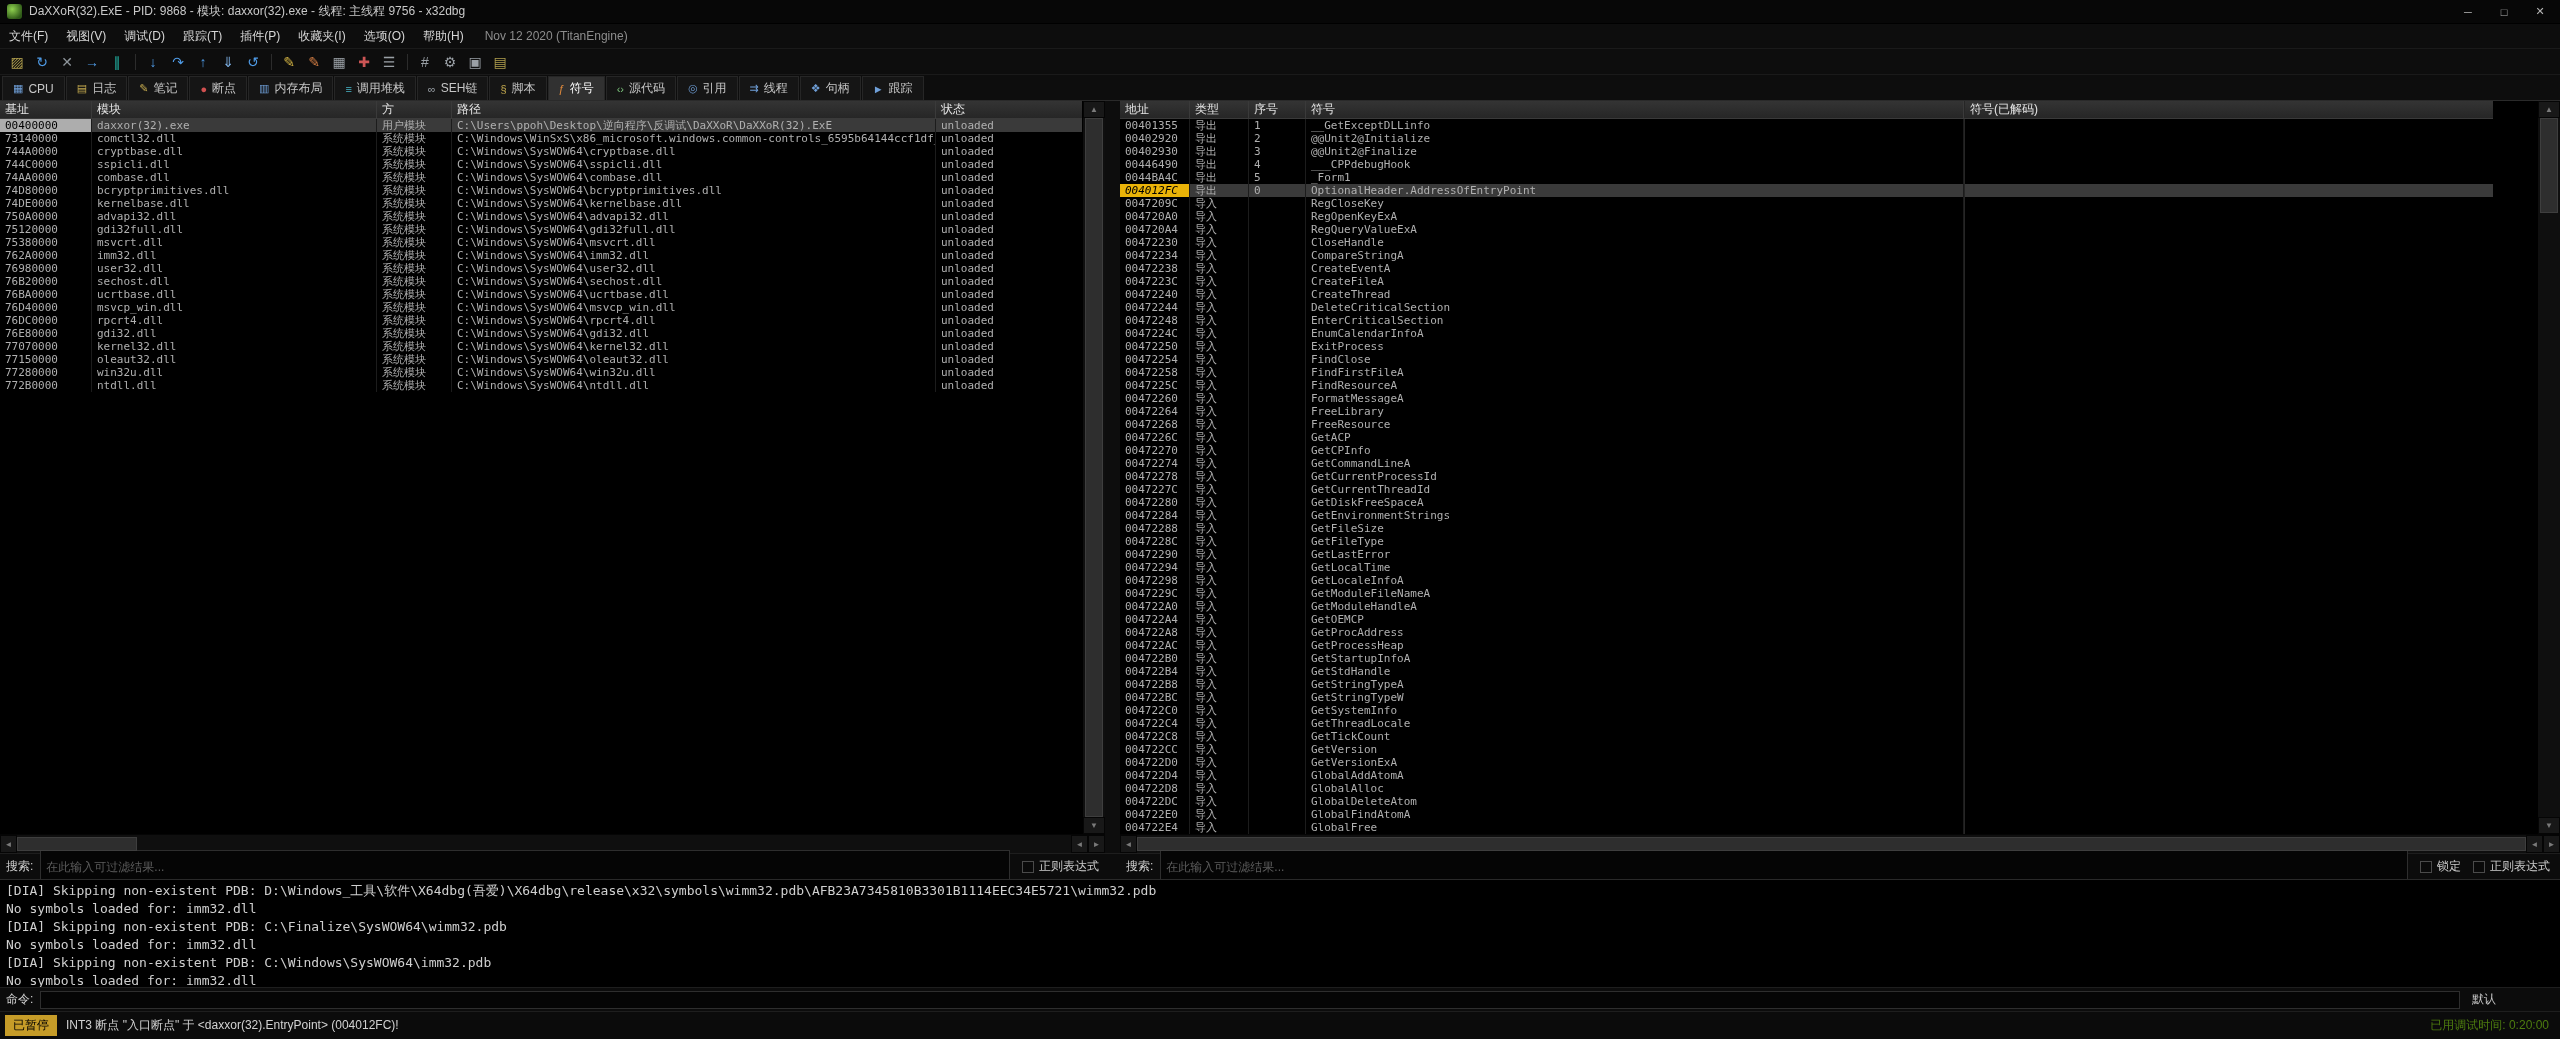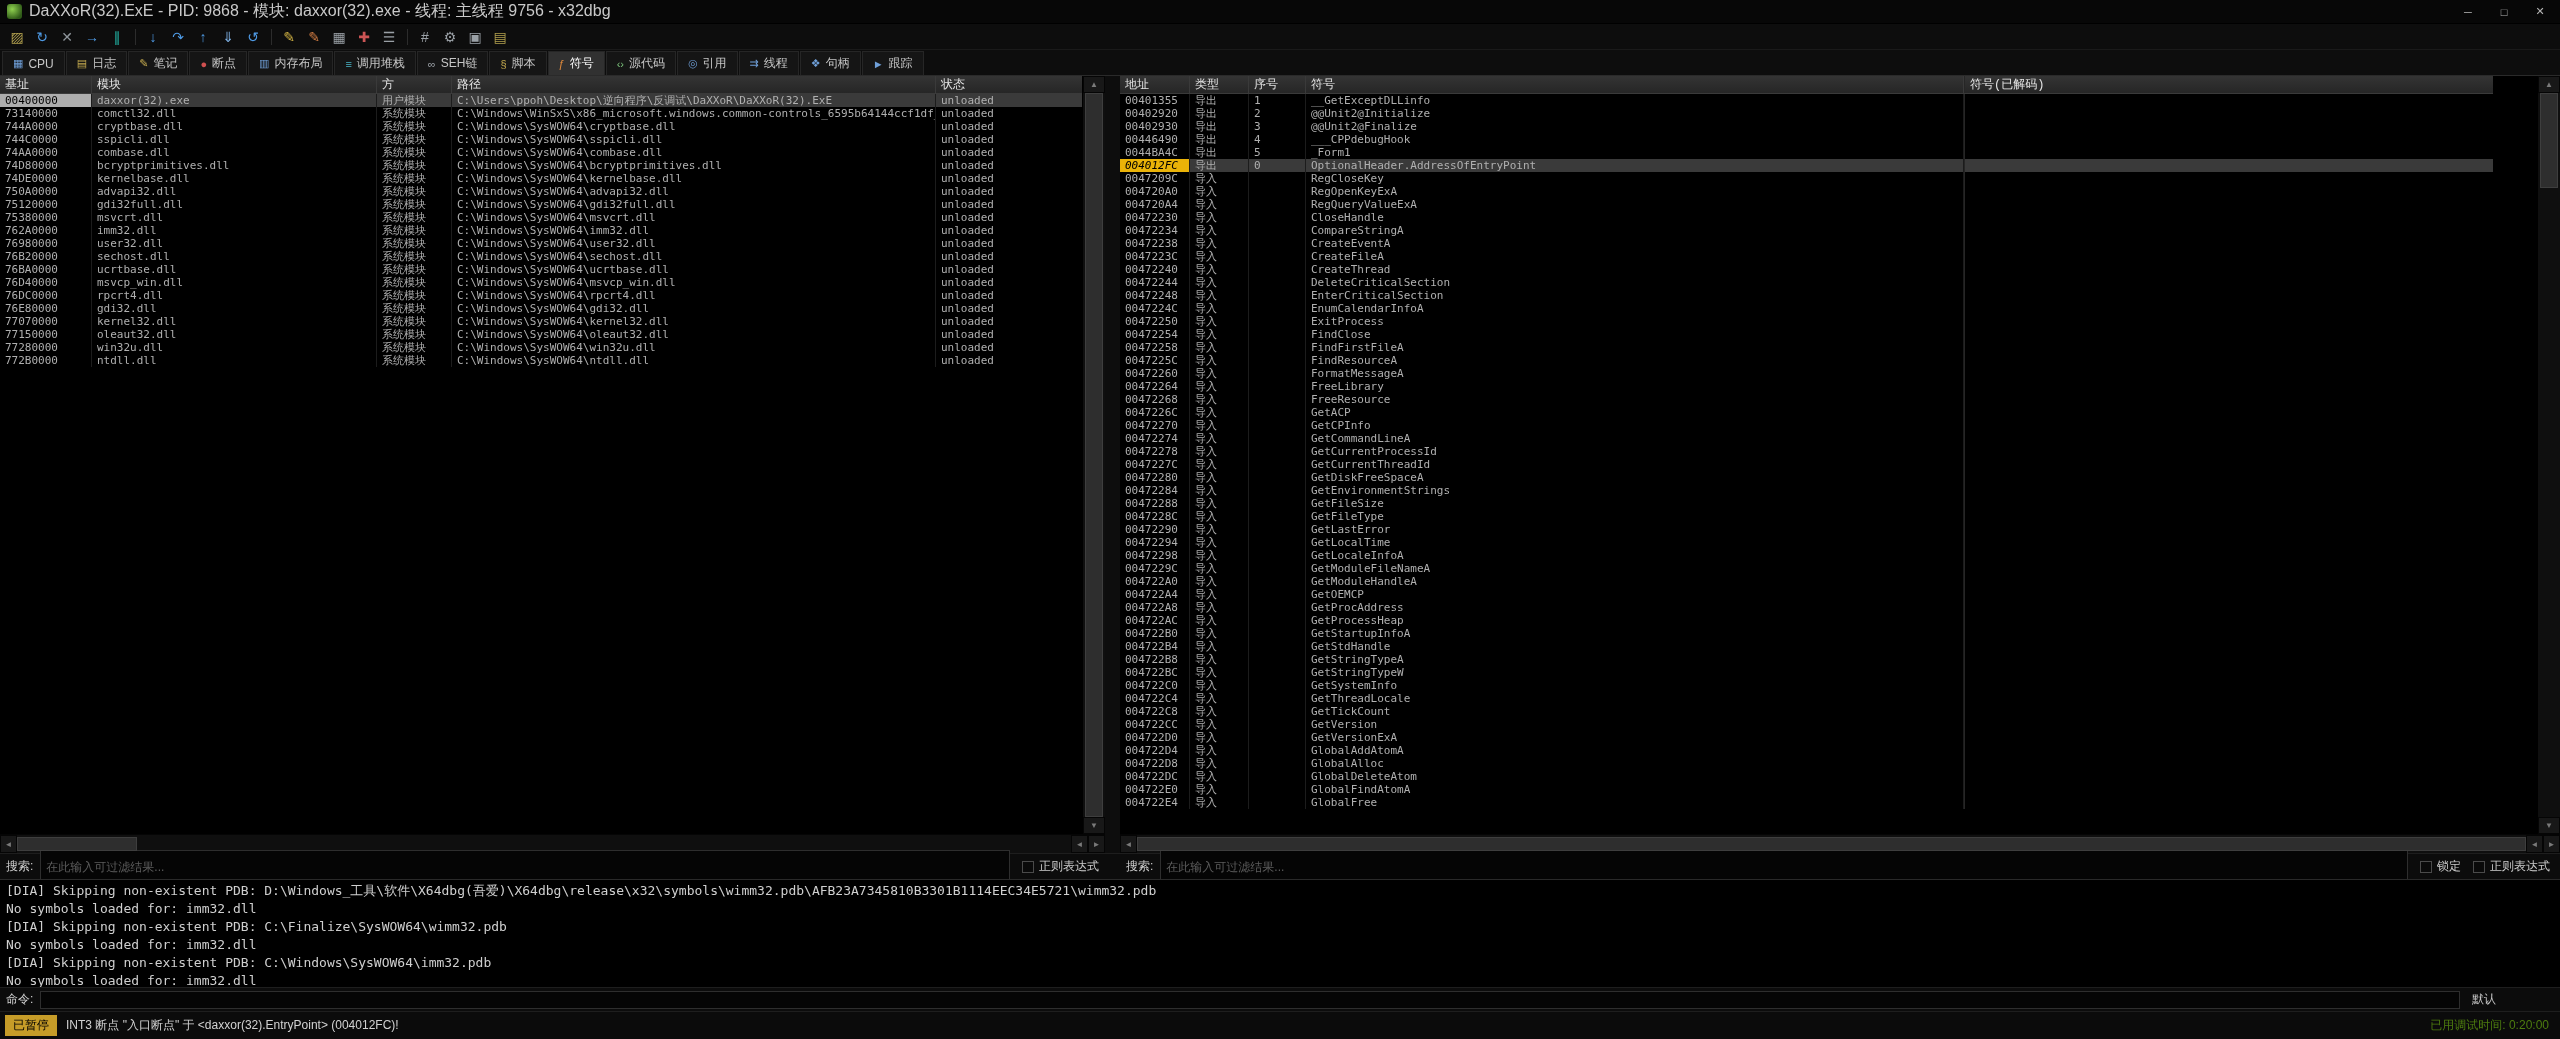--- a/index.html
+++ b/index.html
@@ -4,21 +4,21 @@
 <style>
   * { box-sizing: border-box; margin: 0; padding: 0; }
   html,body { width:2560px; height:1039px; overflow:hidden; background:#000; }
   body { font-family:"Liberation Sans", sans-serif; }
   .app { width:2560px; height:1039px; display:flex; flex-direction:column; background:#000; }
 
   
   .titlebar { height:24px; flex:none; background:#070707; display:flex; align-items:center; padding:0 2px; border-bottom:1px solid #000; }
   .app-icon { width:15px; height:15px; margin:0 7px 0 5px; border-radius:3px;
               background:radial-gradient(circle at 35% 35%, #8fd14f, #2f5a18 75%); flex:none; }
-  .title-text { font-size:16px; color:#c9c9c9; white-space:nowrap; }
+  .title-text { font-size:12px; color:#c9c9c9; white-space:nowrap; }
   .win-controls { margin-left:auto; display:flex; }
   .win-btn { width:36px; height:22px; display:flex; align-items:center; justify-content:center; color:#b5b5b5; font-size:11px; }
 
   
   .menubar { height:25px; flex:none; background:#0d0d0d; display:flex; align-items:center; border-bottom:1px solid #1a1a1a; }
   .menu-items { display:flex; height:100%; }
   .menu-item { padding:0 9px; display:flex; align-items:center; font-size:12px; color:#d6d6d6; white-space:nowrap; }
   .build-info { color:#8d8d8d; font-size:12px; margin-left:12px; white-space:nowrap; }
 
   
@@ -33,21 +33,21 @@
   .tab.active { background:#313131; color:#ffffff; }
   .tab-icon { margin-right:5px; font-size:11px; }
 
   
   .panes { flex:1; min-height:0; display:flex; background:#000; }
   .pane { display:flex; min-width:0; }
   .pane-left { width:1105px; flex:none; }
   .splitter { width:15px; flex:none; background:#0d0d0d; }
   .pane-right { flex:1;gap:44px; }
   .table { flex:1; min-width:0; display:flex; flex-direction:column; overflow:hidden; }
-  .thead { height:18px; flex:none; display:flex; background:linear-gradient(#343434,#262626); border-bottom:1px solid #3a3a3a;font-family:Liberation Mono, monospace; }
+  .thead { height:18px; flex:none; display:flex; background:linear-gradient(#343434,#262626); border-bottom:1px solid #3a3a3a; }
   .hc { flex:none; display:flex; align-items:center; padding:0 5px; font-size:12px; color:#e4e4e4;
         border-right:1px solid #3a3a3a; overflow:hidden; white-space:nowrap; }
   .tbody { flex:1; overflow:hidden; font-family:"DejaVu Sans Mono", monospace; font-size:11px; color:#b0b0b0; }
   .trow { height:13px; display:flex; white-space:nowrap; }
   .trow.sel { background:#3a3a3a; }
   .tc { flex:none; height:100%; display:flex; align-items:center; padding:0 5px; overflow:hidden; border-right:1px solid #1c1c1c; }
   .c-base{width:92px}.c-mod{width:285px}.c-party{width:75px}.c-path{width:484px}.c-status{flex:1;border-right:none}
   .c-addr{width:70px}.c-type{width:59px}.c-ord{width:57px}.c-sym{width:658px}.c-dec{flex:1;border-right:none;border-left:1px solid #262626}
   .trow.sel .c-base { background:#adadad; color:#000; }
   .trow.entry .c-addr { background:#eab308; color:#000;font-style:italic; }
@@ -107,20 +107,41 @@
   <div class="titlebar">
     <div class="app-icon"></div>
     <span class="title-text">DaXXoR(32).ExE - PID: 9868 - 模块: daxxor(32).exe - 线程: 主线程 9756 - x32dbg</span>
     <div class="win-controls">
       <span class="win-btn">─</span>
       <span class="win-btn">□</span>
       <span class="win-btn">✕</span>
     </div>
   </div>
 
+  <div class="menubar">
+    <div class="menu-items">
+
+        <span class="menu-item">文件(F)</span>
+
+        <span class="menu-item">视图(V)</span>
+
+        <span class="menu-item">调试(D)</span>
+
+        <span class="menu-item">跟踪(T)</span>
+
+        <span class="menu-item">插件(P)</span>
+
+        <span class="menu-item">收藏夹(I)</span>
+
+        <span class="menu-item">选项(O)</span>
+
+        <span class="menu-item">帮助(H)</span>
+      </div>
+    <span class="build-info">Nov 12 2020 (TitanEngine)</span>
+  </div>
 
   <div class="toolbar">
 
       <span class="tb-item" style="color: rgb(178, 160, 78);">▨</span>
 
       <span class="tb-item" style="color: rgb(79, 155, 230);">↻</span>
 
       <span class="tb-item" style="color: rgb(143, 150, 156);">✕</span>
 
       <span class="tb-item" style="color: rgb(79, 155, 230);">→</span>

